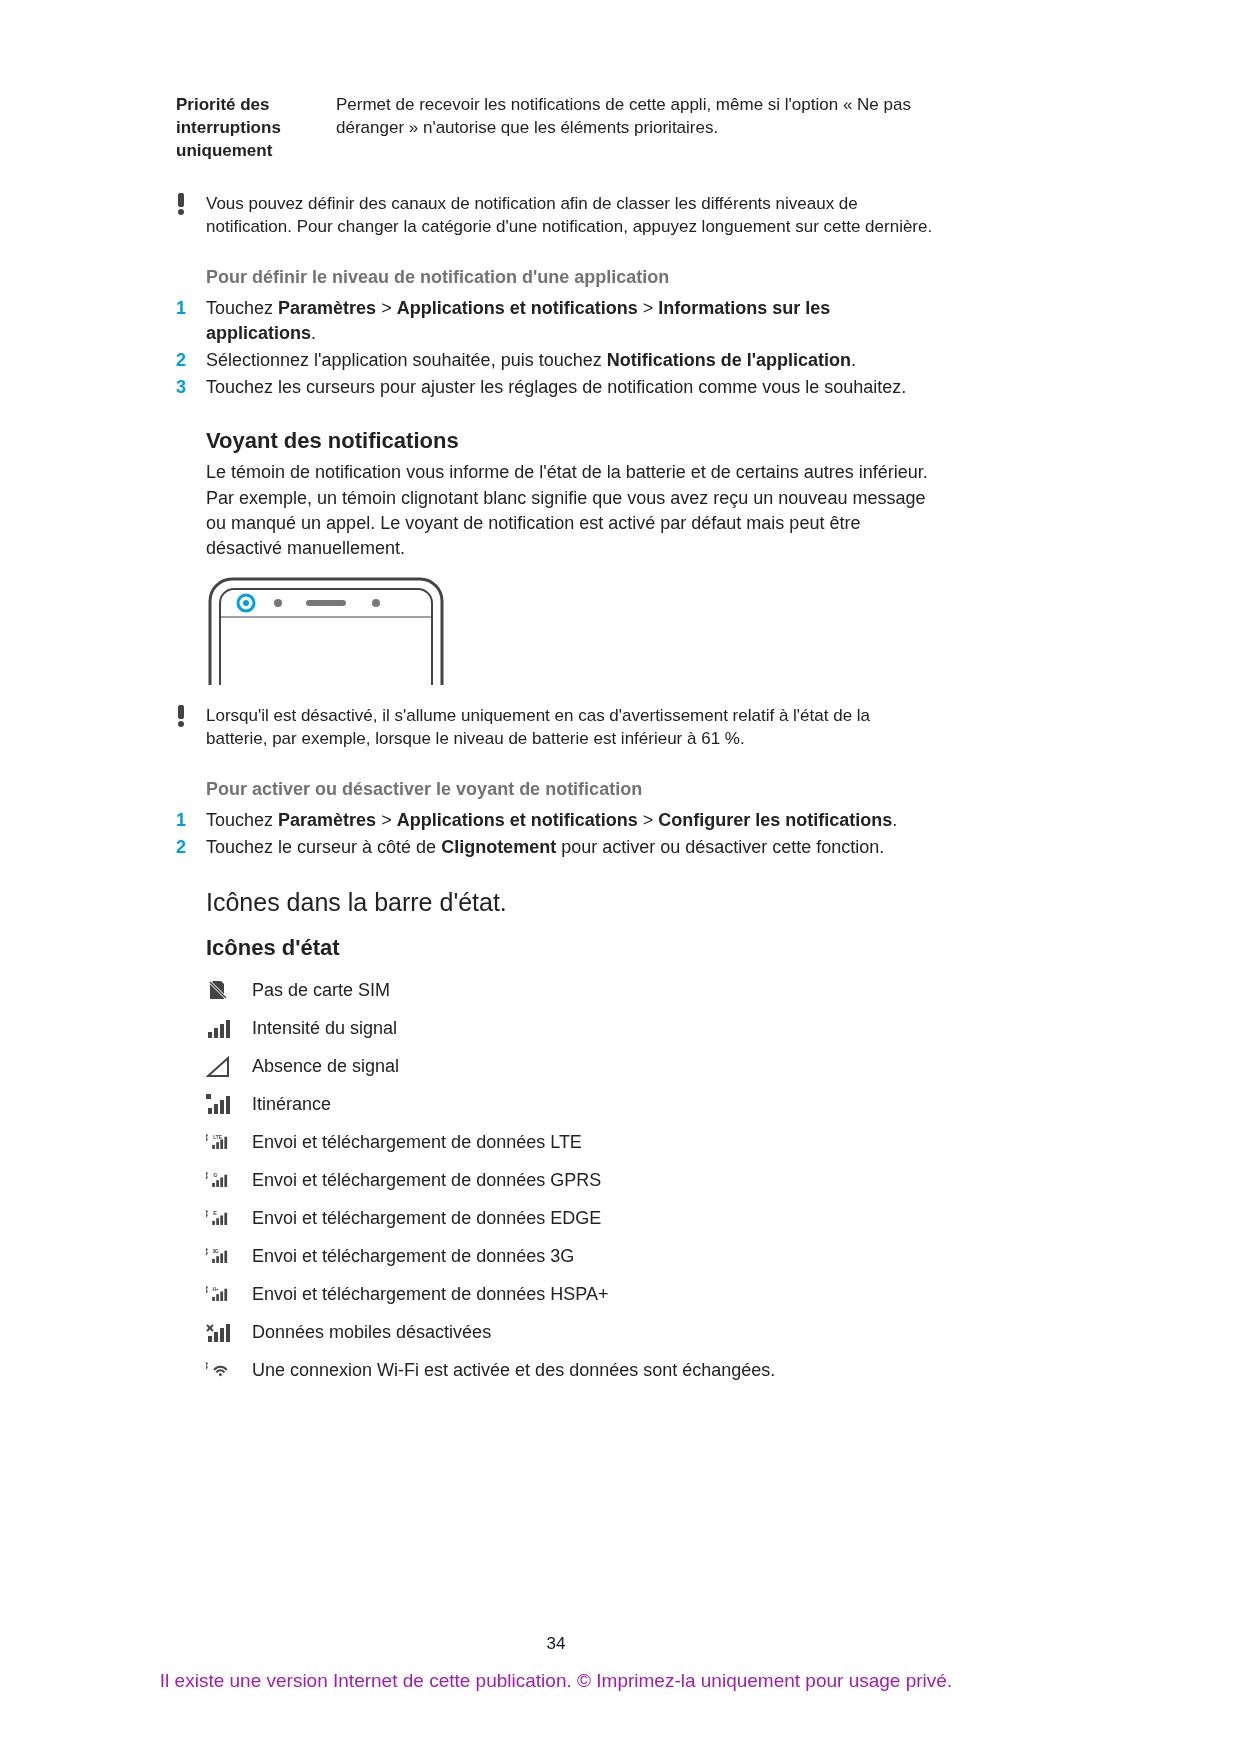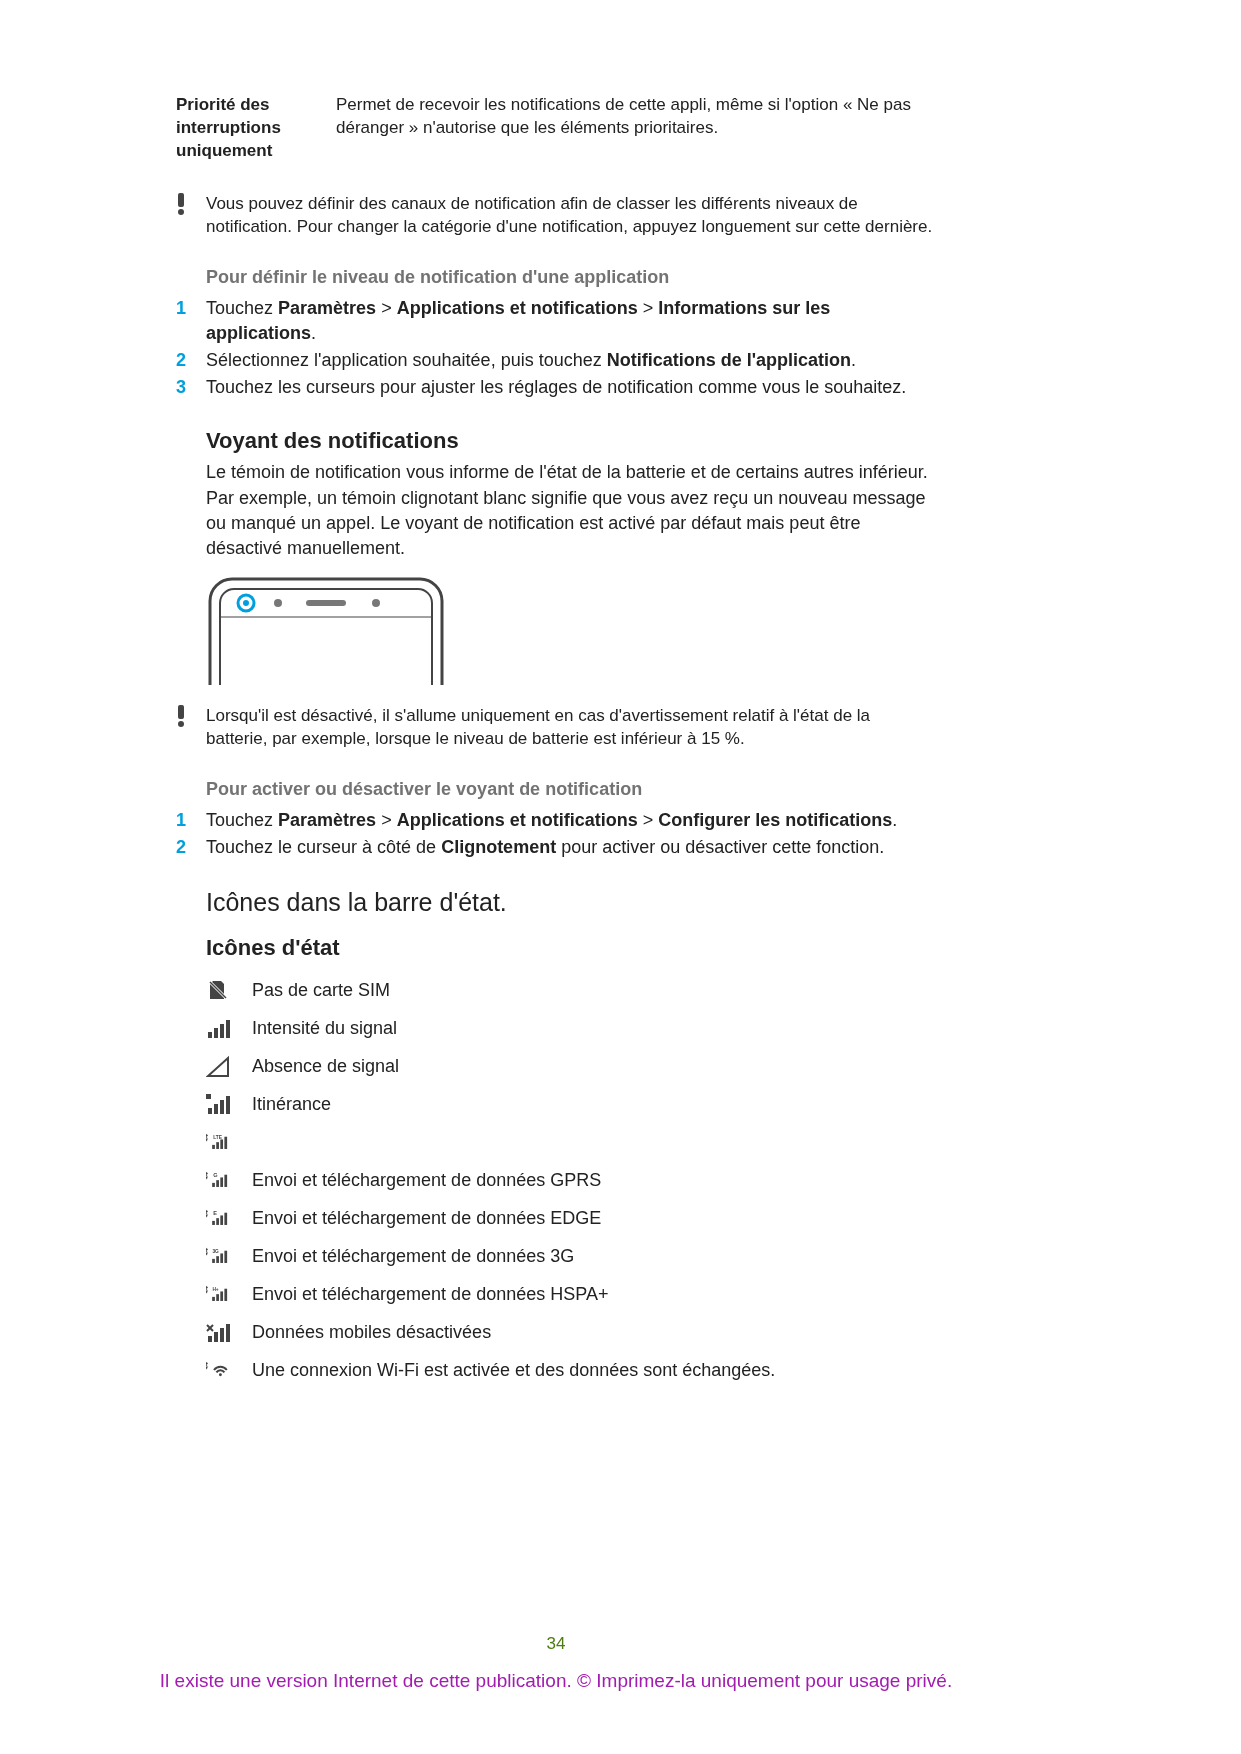--- a/index.html
+++ b/index.html
@@ -121,21 +121,21 @@
   .icon-desc {
     flex: 1;
     font-size: 18px;
   }
   
   .pagenum {
     position: absolute;
     bottom: 100px;
     left: 0; right: 0;
     text-align: center;
-    color: #4d7c0f;
+    color: #0f172a;
     font-size: 17px;
   }
   .footnote {
     position: absolute;
     bottom: 62px;
     left: 0; right: 0;
     text-align: center;
     color: #a21caf;
     font-size: 19px;
   }
@@ -217,21 +217,21 @@
     </svg>
   </div>
 
   <div class="note">
     <span class="excl">
       <svg viewBox="0 0 10 22">
           <rect x="2" y="0" width="6" height="14" rx="2" fill="#444"></rect>
           <circle cx="5" cy="19" r="3" fill="#444"></circle>
         </svg>
     </span>
-    <div class="note-text">Lorsqu'il est désactivé, il s'allume uniquement en cas d'avertissement relatif à l'état de la batterie, par exemple, lorsque le niveau de batterie est inférieur à 15 %.</div>
+    <div class="note-text">Lorsqu'il est désactivé, il s'allume uniquement en cas d'avertissement relatif à l'état de la batterie, par exemple, lorsque le niveau de batterie est inférieur à 61 %.</div>
   </div>
 
   <div class="proc-title">Pour activer ou désactiver le voyant de notification</div>
   <ol class="steps">
     <li class="step">
       <span class="num">1</span>
       <span class="txt">Touchez <b>Paramètres</b> &gt; <b>Applications et notifications</b> &gt; <b>Configurer les notifications</b>.</span>
     </li>
     <li class="step">
       <span class="num">2</span>
@@ -288,20 +288,21 @@
         <svg viewBox="0 0 30 24" fill="#444">
             <g transform="translate(-3,0) scale(0.55)">
               <use href="#arrows-ud"></use>
             </g>
             <text x="9" y="8" font-size="6" font-weight="700" fill="#444">LTE</text>
             <g transform="translate(6,2) scale(0.85)">
               <use href="#sig-bars-full"></use>
             </g>
           </svg>
       </span>
+      <span class="icon-desc">Envoi et téléchargement de données LTE</span>
     </div>
 
     <div class="icon-row">
       <span class="icon-cell">
         <svg viewBox="0 0 30 24" fill="#444">
             <g transform="translate(-3,0) scale(0.55)">
               <use href="#arrows-ud"></use>
             </g>
             <text x="9" y="8" font-size="7" font-weight="700" fill="#444">G</text>
             <g transform="translate(6,2) scale(0.85)">

